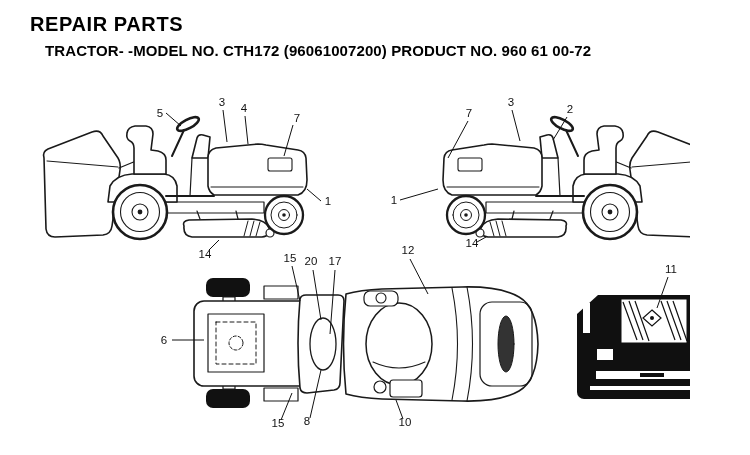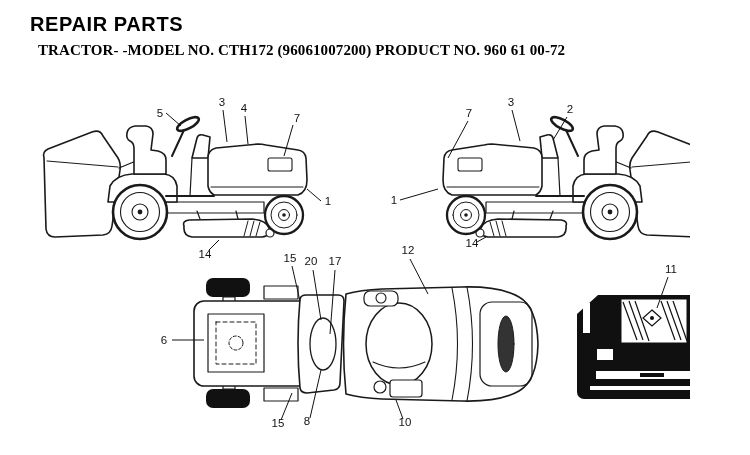--- a/index.html
+++ b/index.html
@@ -1,21 +1,21 @@
 <!DOCTYPE html>
 <html><head>
 <meta charset="utf-8">
 <style>
   * { margin:0; padding:0; box-sizing:border-box; }
   html,body { width:750px; height:455px; }
   body { font-family:"Liberation Sans", sans-serif; background:#ffffff; color:#000; }
   .page { position:relative; width:690px; height:455px; background:#fff; overflow:hidden; }
   .header { position:absolute; top:13px; left:30px; right:16px; z-index:2; }
   .title { font-size:20px; font-weight:bold; letter-spacing:0.6px; }
-  .subtitle { font-size:15px; font-weight:bold; margin:6px 0 0 8px; letter-spacing:0.1px; white-space:nowrap;font-family:Liberation Serif, serif; }
+  .subtitle { font-size:15px; font-weight:bold; margin:6px 0 0 15px; letter-spacing:0.1px; white-space:nowrap; }
   .section { font-size:13px; font-weight:bold; margin-top:4px; letter-spacing:0.4px; }
   svg.diagram { position:absolute; left:0; top:0; z-index:1; }
   svg text.co { font-family:"Liberation Sans", sans-serif; font-size:11.5px; fill:#111; text-anchor:middle; }
   .ldr { stroke:#111; stroke-width:1; fill:none; }
 </style>
 </head>
 <body>
 
 <div class="page">
 

